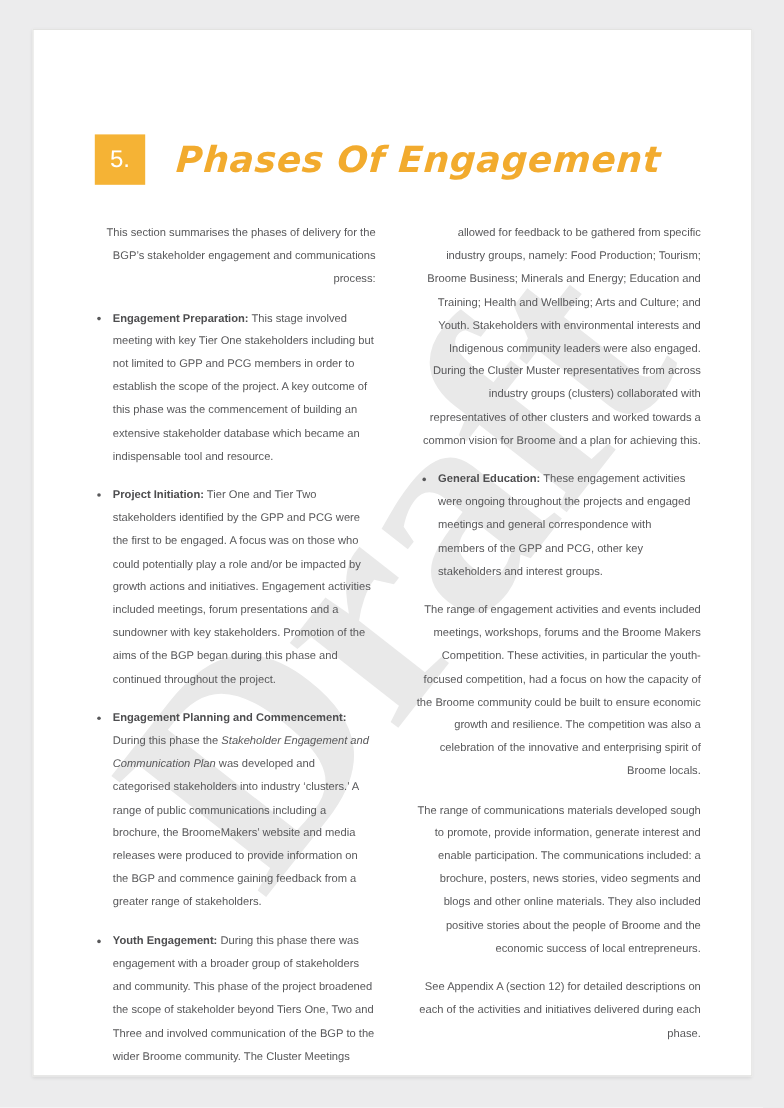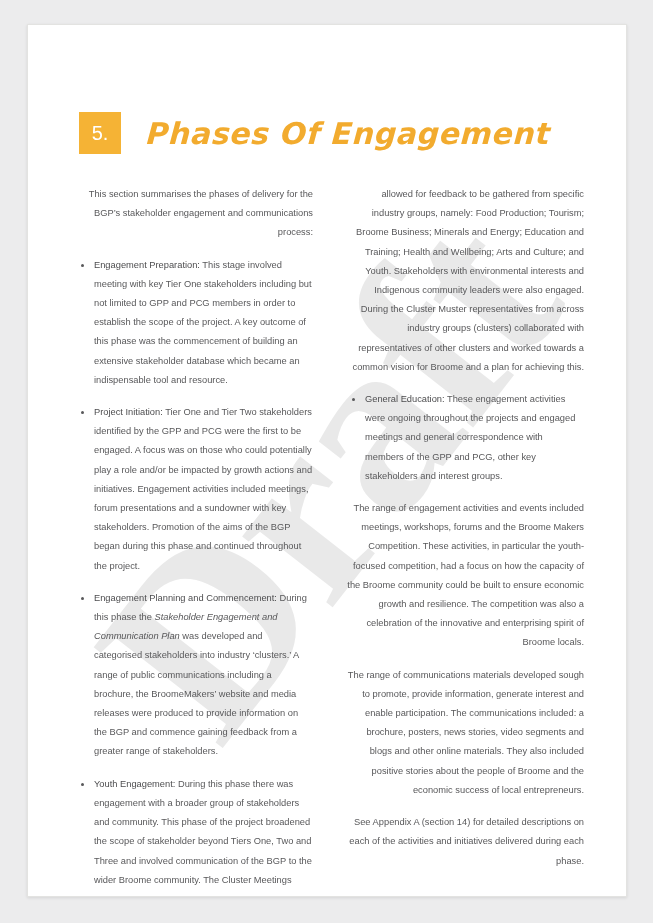--- a/index.html
+++ b/index.html
@@ -125,21 +125,21 @@
     content: "";
     position: absolute;
     left: 5px;
     top: 8px;
     width: 3px;
     height: 3px;
     border-radius: 50%;
     background: #58585a;
   }
   .lead {
-    font-weight: 400;
+    font-weight: 700;
     color: #4d4d4f;
   }
   .ital {
     font-style: italic;
   }
 </style>
 </head>
 <body>
 
 <div class="page">
@@ -187,20 +187,20 @@
         <ul class="bullets">
           <li>
             <span class="lead">General Education:</span><span> These engagement activities were ongoing throughout the projects and engaged meetings and general correspondence with members of the GPP and PCG, other key stakeholders and interest groups.</span>
           </li>
         </ul>
 
         <div style="height:13px"></div>
 
         <p class="para">The range of engagement activities and events included meetings, workshops, forums and the Broome Makers Competition. These activities, in particular the youth-focused competition, had a focus on how the capacity of the Broome community could be built to ensure economic growth and resilience. The competition was also a celebration of the innovative and enterprising spirit of Broome locals.</p>
         <p class="para">The range of communications materials developed sough to promote, provide information, generate interest and enable participation. The communications included: a brochure, posters, news stories, video segments and blogs and other online materials. They also included positive stories about the people of Broome and the economic success of local entrepreneurs.</p>
-        <p class="para">See Appendix A (section 14) for detailed descriptions on each of the activities and initiatives delivered during each phase.</p>
+        <p class="para">See Appendix A (section 12) for detailed descriptions on each of the activities and initiatives delivered during each phase.</p>
 
       </div>
 
     </div>
 
   </div>
 </div>
 
 </body></html>

